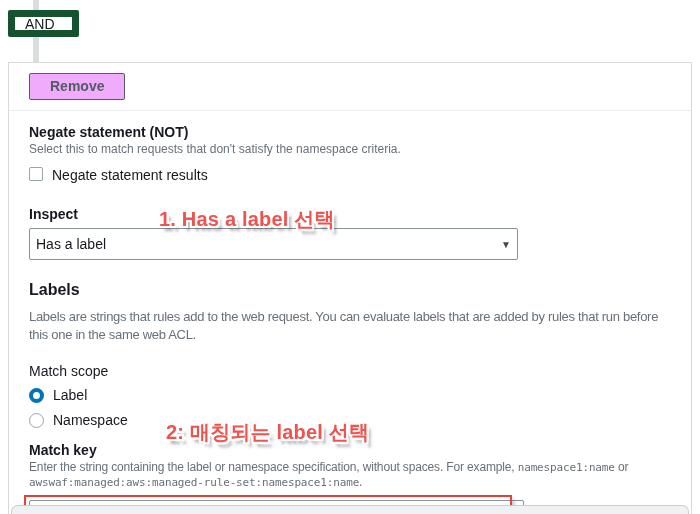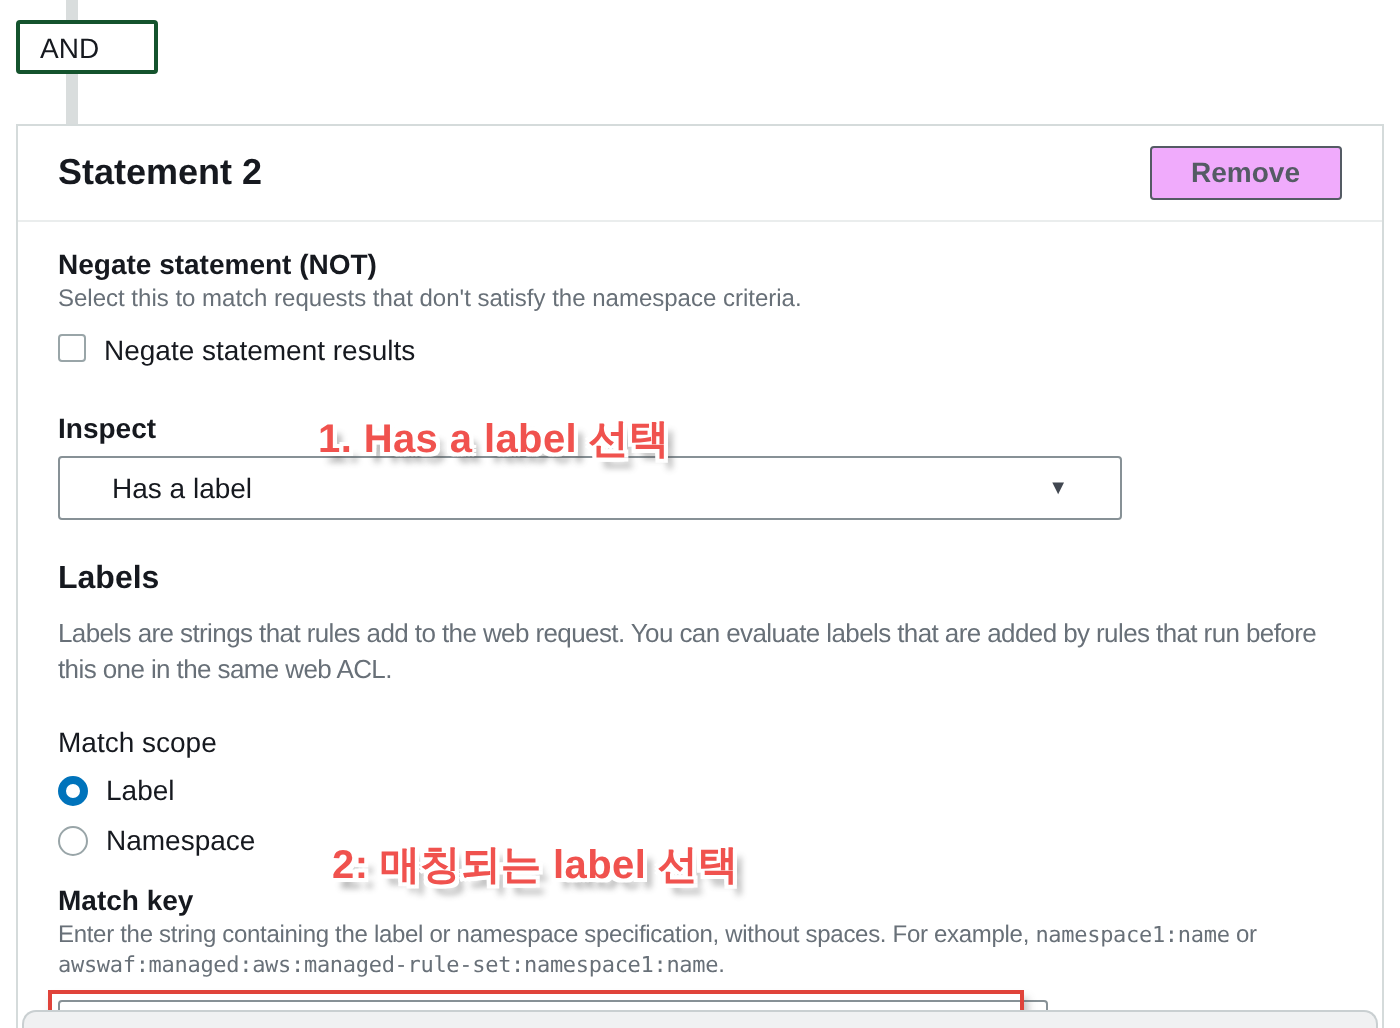--- a/index.html
+++ b/index.html
@@ -3,44 +3,44 @@
 <meta charset="utf-8">
 <style>
   * { margin:0; padding:0; box-sizing:border-box; }
   html,body { width:700px; height:514px; background:#fff; overflow:hidden;
     font-family:"Liberation Sans", sans-serif; color:#16191f; }
   .stage { position:relative; width:700px; height:514px; background:#ffffff; }
 
   
   .connector-line { position:absolute; left:33px; top:0; width:6px; height:63px; background:#d9dddd; }
   .and-box { position:absolute; left:8px; top:10px; width:71px; height:27px; background:#fff;
-    border:2px solid #14532d; border-radius:2px; display:flex; align-items:center;
+    border:7px solid #14532d; border-radius:2px; display:flex; align-items:center;
     padding-left:10px; font-size:14px; color:#16191f; z-index:2; }
 
   
   .panel { position:absolute; left:8px; top:62px; width:684px; height:452px; background:#fff;
     border:1px solid #d5dbdb; border-bottom:none; }
   .panel-header { display:flex; justify-content:space-between; align-items:center;
     padding:10px 20px; height:48px; border-bottom:1px solid #eaeded; }
   .panel-title { font-size:18px; font-weight:700; color:#16191f; }
   .remove-btn { background:#f0abfc; border:1px solid #545b64; border-radius:2px; color:#545b64;
     font-weight:700; font-size:14px; padding:3px 20px 4px; height:27px; cursor:pointer;
     font-family:"Liberation Sans", sans-serif; }
   .panel-body { position:relative; padding:13px 20px 0; }
 
   .sec-heading { font-size:14px; font-weight:700; color:#16191f; margin-bottom:2px; }
   .sec-desc { font-size:12px; color:#687078; margin-bottom:11px; }
   .checkbox-row { display:flex; align-items:flex-start; gap:9px; margin-bottom:23px; }
   .checkbox { width:14px; height:14px; border:1px solid #99a5a8; border-radius:2px; background:#fff; }
   .checkbox-label { font-size:14px; color:#16191f; }
 
   .field-label { font-size:14px; font-weight:700; color:#16191f; margin-bottom:6px; }
-  .select-box { width:532px; height:32px; border:1px solid #879196; border-radius:2px;
+  .select-box { width:489px; height:32px; border:1px solid #879196; border-radius:2px;
     background:#fff; display:flex; align-items:center; justify-content:space-between;
-    padding:0 26px; font-size:14px; color:#16191f; margin-bottom:21px; cursor:pointer; }
+    padding:0 6px; font-size:14px; color:#16191f; margin-bottom:21px; cursor:pointer; }
   .caret { font-size:10px; color:#414750; }
 
   .labels-heading { font-size:16px; font-weight:700; margin-bottom:9px; }
   .labels-desc { font-size:13px; color:#687078; line-height:18px; letter-spacing:-0.3px;
     max-width:650px; margin-bottom:19px; }
 
   .radio-group { margin-bottom:14px; }
   .radio-row { display:flex; align-items:center; gap:9px; margin-bottom:9px;text-align:center; }
   .radio { width:15px; height:15px; border-radius:50%; background:#fff; }
   .radio.selected { border:4.5px solid #0073bb; }
@@ -80,21 +80,20 @@
 <div class="stage">
 
   <div class="connector-line"></div>
   <div class="and-box">
     <span>AND</span>
   </div>
 
   <div class="panel">
 
     <div class="panel-header">
-      <span class="panel-title">Statement 2</span>
       <button class="remove-btn">Remove</button>
     </div>
 
     <div class="panel-body">
 
       <div class="sec-heading">Negate statement (NOT)</div>
       <div class="sec-desc">Select this to match requests that don't satisfy the namespace criteria.</div>
       <div class="checkbox-row">
         <span class="checkbox"></span>
         <span class="checkbox-label">Negate statement results</span>

